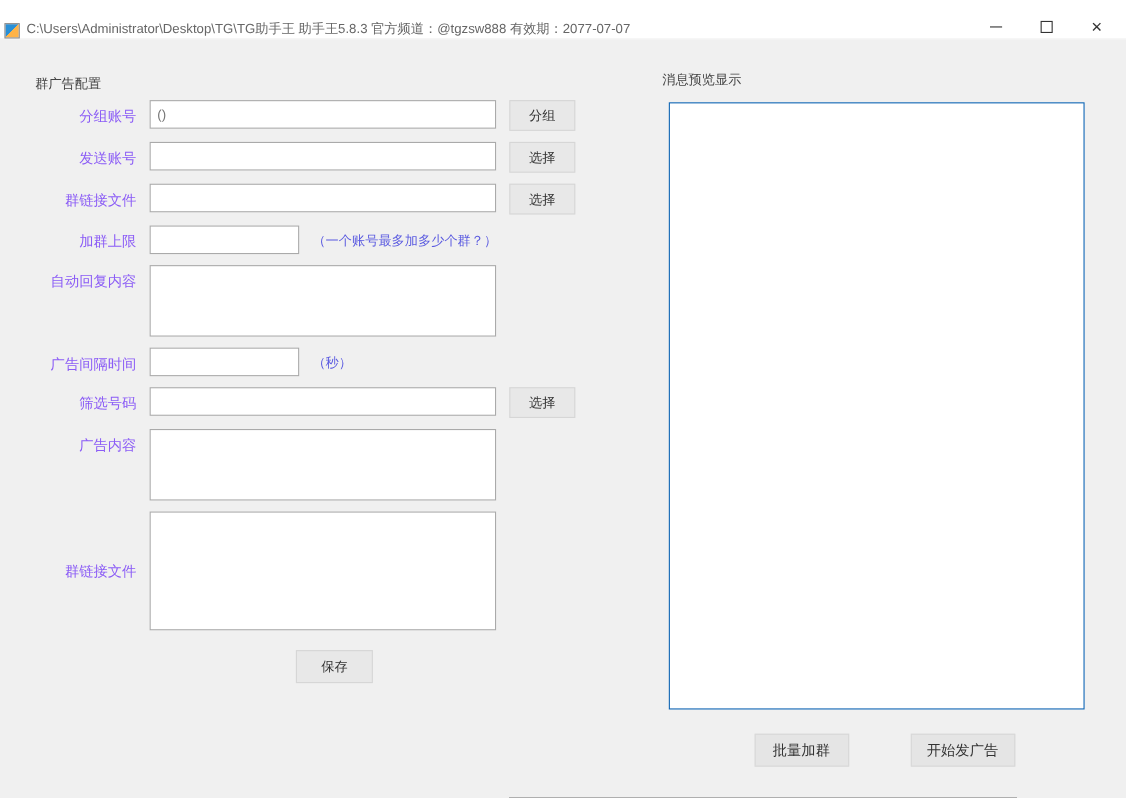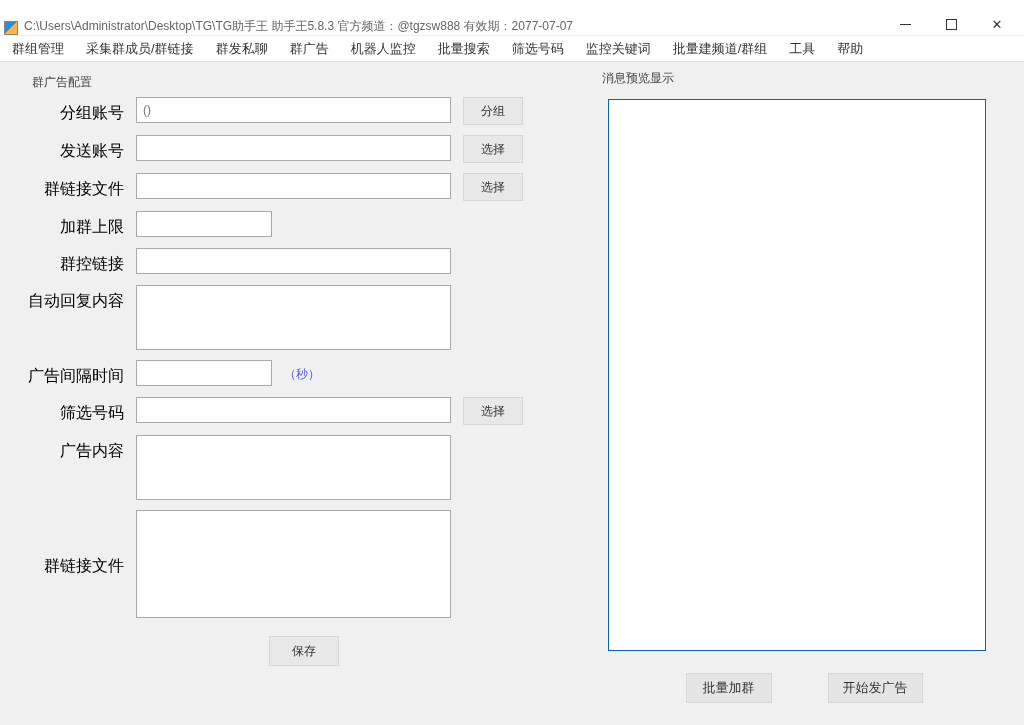--- a/index.html
+++ b/index.html
@@ -7,26 +7,26 @@
 .window { width: 1024px; height: 725px; background: #fff; display: flex; flex-direction: column; position: relative; }
 .titlebar { height: 36px; background: #fff; display: flex; align-items: flex-end; padding: 0 4px; border-bottom: 1px solid #eee; }
 .titlebar-icon { width: 14px; height: 14px; background: linear-gradient(135deg,#2a90d6 0%,#2a90d6 50%,#ffb347 50%,#ffb347 100%); margin-right: 6px; border:1px solid #888; }
 .titlebar-text { color: #666; font-size: 12px; flex: 0 0 auto; }
 .titlebar-spacer { flex: 1; }
 .winbtn { width: 46px; height: 22px; display: flex; align-items: center; justify-content: center; color: #333; font-size: 13px; }
 .winbtn-box { width: 11px; height: 11px; border: 1px solid #333; }
 .winbtn-min { width: 11px; height: 1px; background: #333; }
 .menubar { height: 26px; display: flex; align-items: center; padding: 4px 10px; gap: 18px; font-size: 13px; border-bottom: 1px solid #ddd; }
 .menuitem { padding: 2px 2px; }
-.content { flex: 1; background: #f0f0f0; display: flex; padding: 8px 18px 18px; gap: 12px; }
+.content { flex: 1; background: #f0f0f0; display: flex; padding: 28px 18px 18px; gap: 12px; }
 .left-panel { flex: 1; position: relative; }
 .group-label { position: relative; top: 4px; left: 14px; font-size: 12px; color: #444; }
 .form-area { padding: 10px 8px 0 8px; }
 .row { display: flex; align-items: flex-start; margin-bottom: 10px; }
-.row-label { width: 110px; text-align: right; padding-right: 12px; padding-top: 6px; font-size: 16px; color: #000000; }
+.row-label { width: 110px; text-align: right; padding-right: 12px; padding-top: 6px; font-size: 13px; color: #8b5cf6; }
 .row-ctrl { display: flex; align-items: flex-start; gap: 12px; }
 input[type="text"].wide { width: 315px; height: 26px; border: 1px solid #aaa; padding: 0 6px; background: #fff; font-size: 12px; }
 input[type="text"].narrow { width: 136px; height: 26px; border: 1px solid #aaa; padding: 0 6px; background: #fff; font-size: 12px; }
 textarea.mid { width: 315px; height: 65px; border: 1px solid #aaa; padding: 4px 6px; background: #fff; font-size: 12px; resize: none; }
 textarea.tall { width: 315px; height: 108px; border: 1px solid #aaa; padding: 4px 6px; background: #fff; font-size: 12px; resize: none; }
 .btn { min-width: 60px; height: 28px; background: #e8e8e8; border: 1px solid #d6d6d6; font-size: 12px; color: #333; padding: 0 14px; }
 .btn-wide { min-width: 86px; height: 30px; background: #e5e5e5; border: 1px solid #d8d8d8; font-size: 13px; color: #333; padding: 0 14px; }
 .hint { color: #5a5ae0; font-size: 12px; padding-top: 6px; }
 .save-row { display: flex; justify-content: center; margin-top: 18px; }
 .right-panel { width: 404px; display: flex; flex-direction: column; margin-left: 40px; }
@@ -43,33 +43,20 @@
     <div class="titlebar-spacer"></div>
     <div class="winbtn">
         <div class="winbtn-min"></div>
       </div>
     <div class="winbtn">
         <div class="winbtn-box"></div>
       </div>
     <div class="winbtn">✕</div>
   </div>
 
-  <div class="menubar">
-    <div class="menuitem">群组管理</div>
-    <div class="menuitem">采集群成员/群链接</div>
-    <div class="menuitem">群发私聊</div>
-    <div class="menuitem">群广告</div>
-    <div class="menuitem">机器人监控</div>
-    <div class="menuitem">批量搜索</div>
-    <div class="menuitem">筛选号码</div>
-    <div class="menuitem">监控关键词</div>
-    <div class="menuitem">批量建频道/群组</div>
-    <div class="menuitem">工具</div>
-    <div class="menuitem">帮助</div>
-  </div>
 
   <div class="content">
     <div class="left-panel">
       <div class="group-label">群广告配置</div>
       <div class="form-area">
 
         <div class="row">
           <div class="row-label">分组账号</div>
           <div class="row-ctrl">
             <input type="text" class="wide" placeholder="()" style="">
@@ -90,29 +77,24 @@
           <div class="row-ctrl">
             <input type="text" class="wide" style="">
             <button class="btn">选择</button>
           </div>
         </div>
 
         <div class="row">
           <div class="row-label">加群上限</div>
           <div class="row-ctrl">
             <input type="text" class="narrow" style="">
+            <div class="hint">（一个账号最多加多少个群？）</div>
           </div>
         </div>
 
-        <div class="row">
-          <div class="row-label">群控链接</div>
-          <div class="row-ctrl">
-            <input type="text" class="wide" style="">
-          </div>
-        </div>
 
         <div class="row">
           <div class="row-label">自动回复内容</div>
           <div class="row-ctrl">
             <textarea class="mid" style=""></textarea>
           </div>
         </div>
 
         <div class="row">
           <div class="row-label">广告间隔时间</div>

